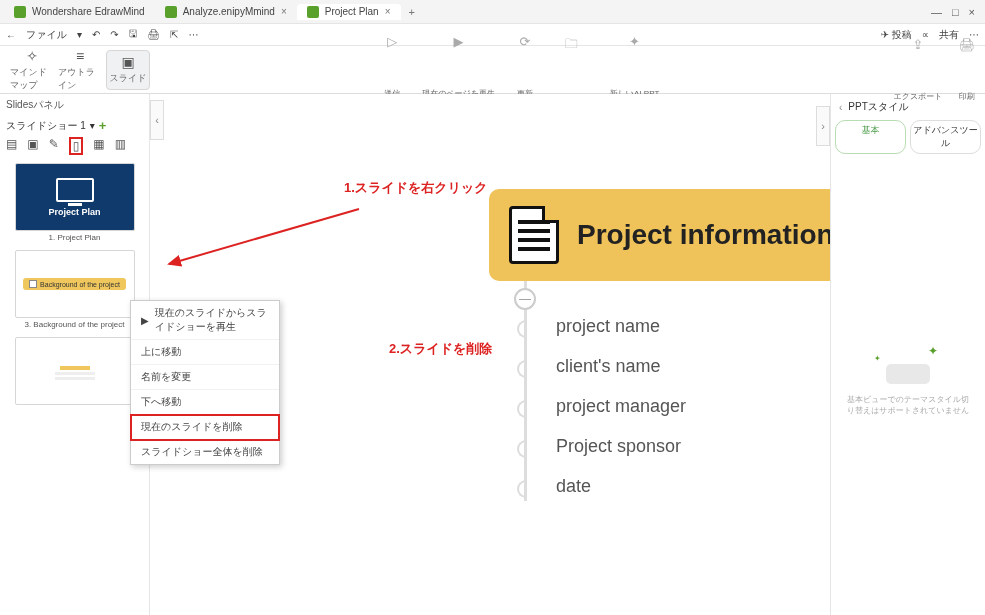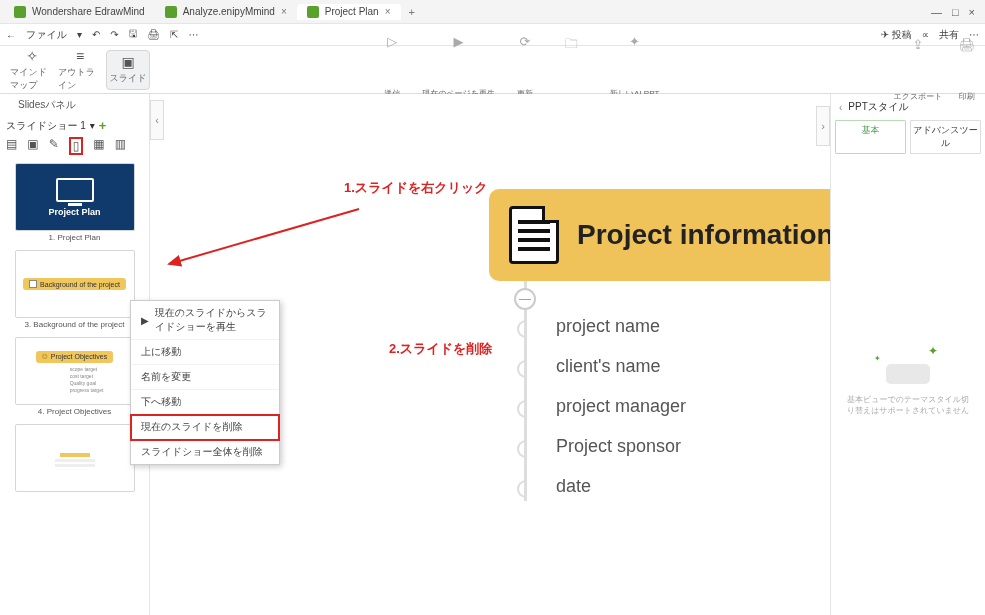--- a/index.html
+++ b/index.html
@@ -29,21 +29,21 @@
 .tool-label { font-size:9px; color:#666; }
 .tool-mid { flex:1; display:flex; gap:22px; justify-content:center; }
 .mid-btn { display:flex; flex-direction:column; align-items:center; gap:2px; cursor:pointer; color:#888; }
 .mid-btn .tool-glyph { color:#aaa; font-size:13px; }
 .mid-btn .tool-label { font-size:8px;margin-top:37px; }
 .tool-right { display:flex; gap:16px; }
 
 
 .main { display:flex; height: calc(615px - 24px - 22px - 48px); }
 .left-panel { width: 150px; border-right:1px solid #e5e5e5; display:flex; flex-direction:column; }
-.panel-title { font-size:10px; padding:4px 18px; color:#555; }
+.panel-title { font-size:10px; padding:4px 6px; color:#555; }
 .slideshow-bar { display:flex; align-items:center; padding:2px 6px; gap:4px; font-size:10px; }
 .plus { color:#5aa02c; font-weight:bold; font-size:13px; }
 .icon-bar { display:flex; gap:10px; padding:2px 6px 4px; color:#555; }
 .icon-bar span { font-size:12px; cursor:pointer; }
 .icon-hl { border:2px solid #d22; padding:0 2px; }
 .thumbs { overflow-y:auto; flex:1; }
 .thumb-wrap { padding:4px 8px; text-align:center; }
 .thumb { width:120px; height:68px; border:1px solid #d6d6d6; border-radius:2px; margin:0 auto; display:flex; flex-direction:column; align-items:center; justify-content:center; background:#fff; position:relative; }
 .thumb-caption { font-size:8px; color:#555; margin-top:2px; }
 .thumb.sel-border { outline:2px solid #d22; outline-offset:1px; }
@@ -76,21 +76,21 @@
 
 .ctx { position:absolute; left:130px; top:300px; width:150px; background:#fff; border:1px solid #ccc; box-shadow:2px 2px 6px rgba(0,0,0,.2); font-size:10px; z-index:10; }
 .ctx-item { padding:5px 10px; display:flex; align-items:center; gap:6px; cursor:pointer; color:#444; border-bottom:1px solid #f2f2f2; }
 .ctx-item:last-child { border-bottom:none; }
 .ctx-item.hl { outline:2px solid #d22; outline-offset:-1px; }
 
 
 .right-panel { width:155px; border-left:1px solid #e5e5e5; display:flex; flex-direction:column; padding:4px; }
 .rp-head { display:flex; align-items:center; gap:6px; font-size:10px; padding:2px 4px; }
 .rp-tabs { display:flex; gap:4px; margin-top:4px; }
-.rp-tab { flex:1; text-align:center; font-size:9px; padding:3px 0; border:1px solid #ddd; border-radius:1px; cursor:pointer; }
+.rp-tab { flex:1; text-align:center; font-size:9px; padding:3px 0; border:1px solid #ddd; border-radius:10px; cursor:pointer; }
 .rp-tab.active { color:#4a9b48; border-color:#b8dcb3; }
 .rp-body { flex:1; display:flex; flex-direction:column; align-items:center; justify-content:center; color:#aaa; font-size:8px; gap:10px; }
 .rp-illus { width:60px; height:34px; position:relative; }
 .rp-illus .car { width:44px; height:20px; background:#e8e8e8; border-radius:5px; position:absolute; bottom:0; left:8px; }
 .rp-illus .spark { position:absolute; color:#5aa02c; font-size:12px; }
 </style>
 </head>
 <body>
 
 <div class="tabs">
@@ -213,35 +213,20 @@
         <div class="thumb">
             <div class="mini-card">
               <span class="mi"></span>
               <span>Background of the project</span>
             </div>
           </div>
         <div class="thumb-caption">3. Background of the project</div>
       </div>
       <div class="thumb-wrap">
         <div class="thumb">
-            <div class="mini-card">
-              <span style="color:#c89b2e">✪</span>
-              <span>Project Objectives</span>
-            </div>
-          <div class="mini-lines">
-              <div>scope target</div>
-              <div>cost target</div>
-              <div>Quality goal</div>
-              <div>progress target</div>
-            </div>
-        </div>
-        <div class="thumb-caption">4. Project Objectives</div>
-      </div>
-      <div class="thumb-wrap">
-        <div class="thumb">
             <div class="mini-lines" style="padding-left:0;align-items:center">
               <div style="background:#f0c75d;width:30px;height:4px"></div>
               <div style="background:#eee;width:40px;height:3px"></div>
               <div style="background:#eee;width:40px;height:3px"></div>
             </div>
           </div>
       </div>
     </div>
   </div>
 

